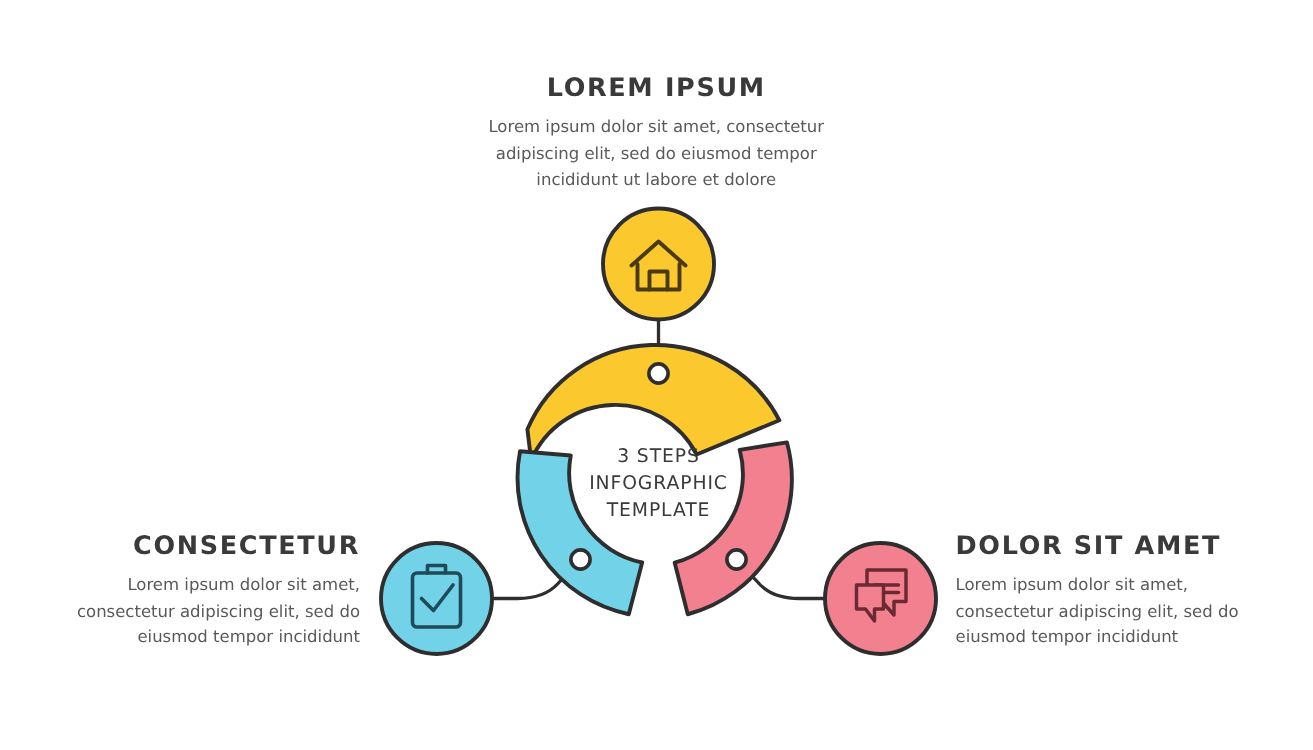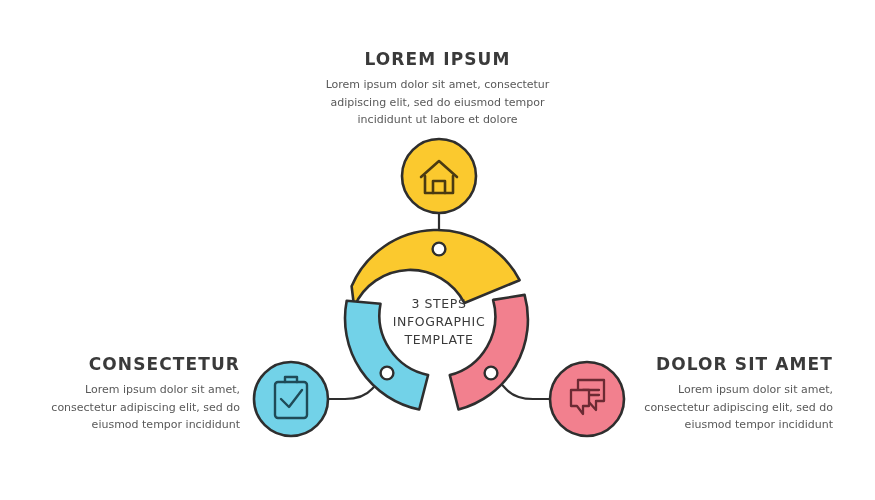--- a/index.html
+++ b/index.html
@@ -62,21 +62,21 @@
     top: 355px;
     width: 192px;
     text-align: right;
   }
 
   
   #block-right {
     left: 637px;
     top: 355px;
     width: 196px;
-    text-align: right;
+    text-align: left;
   }
 
   svg#art {
     position: absolute;
     left: 0;
     top: 0;
     width: 875px;
     height: 500px;
     overflow: visible;
   }

